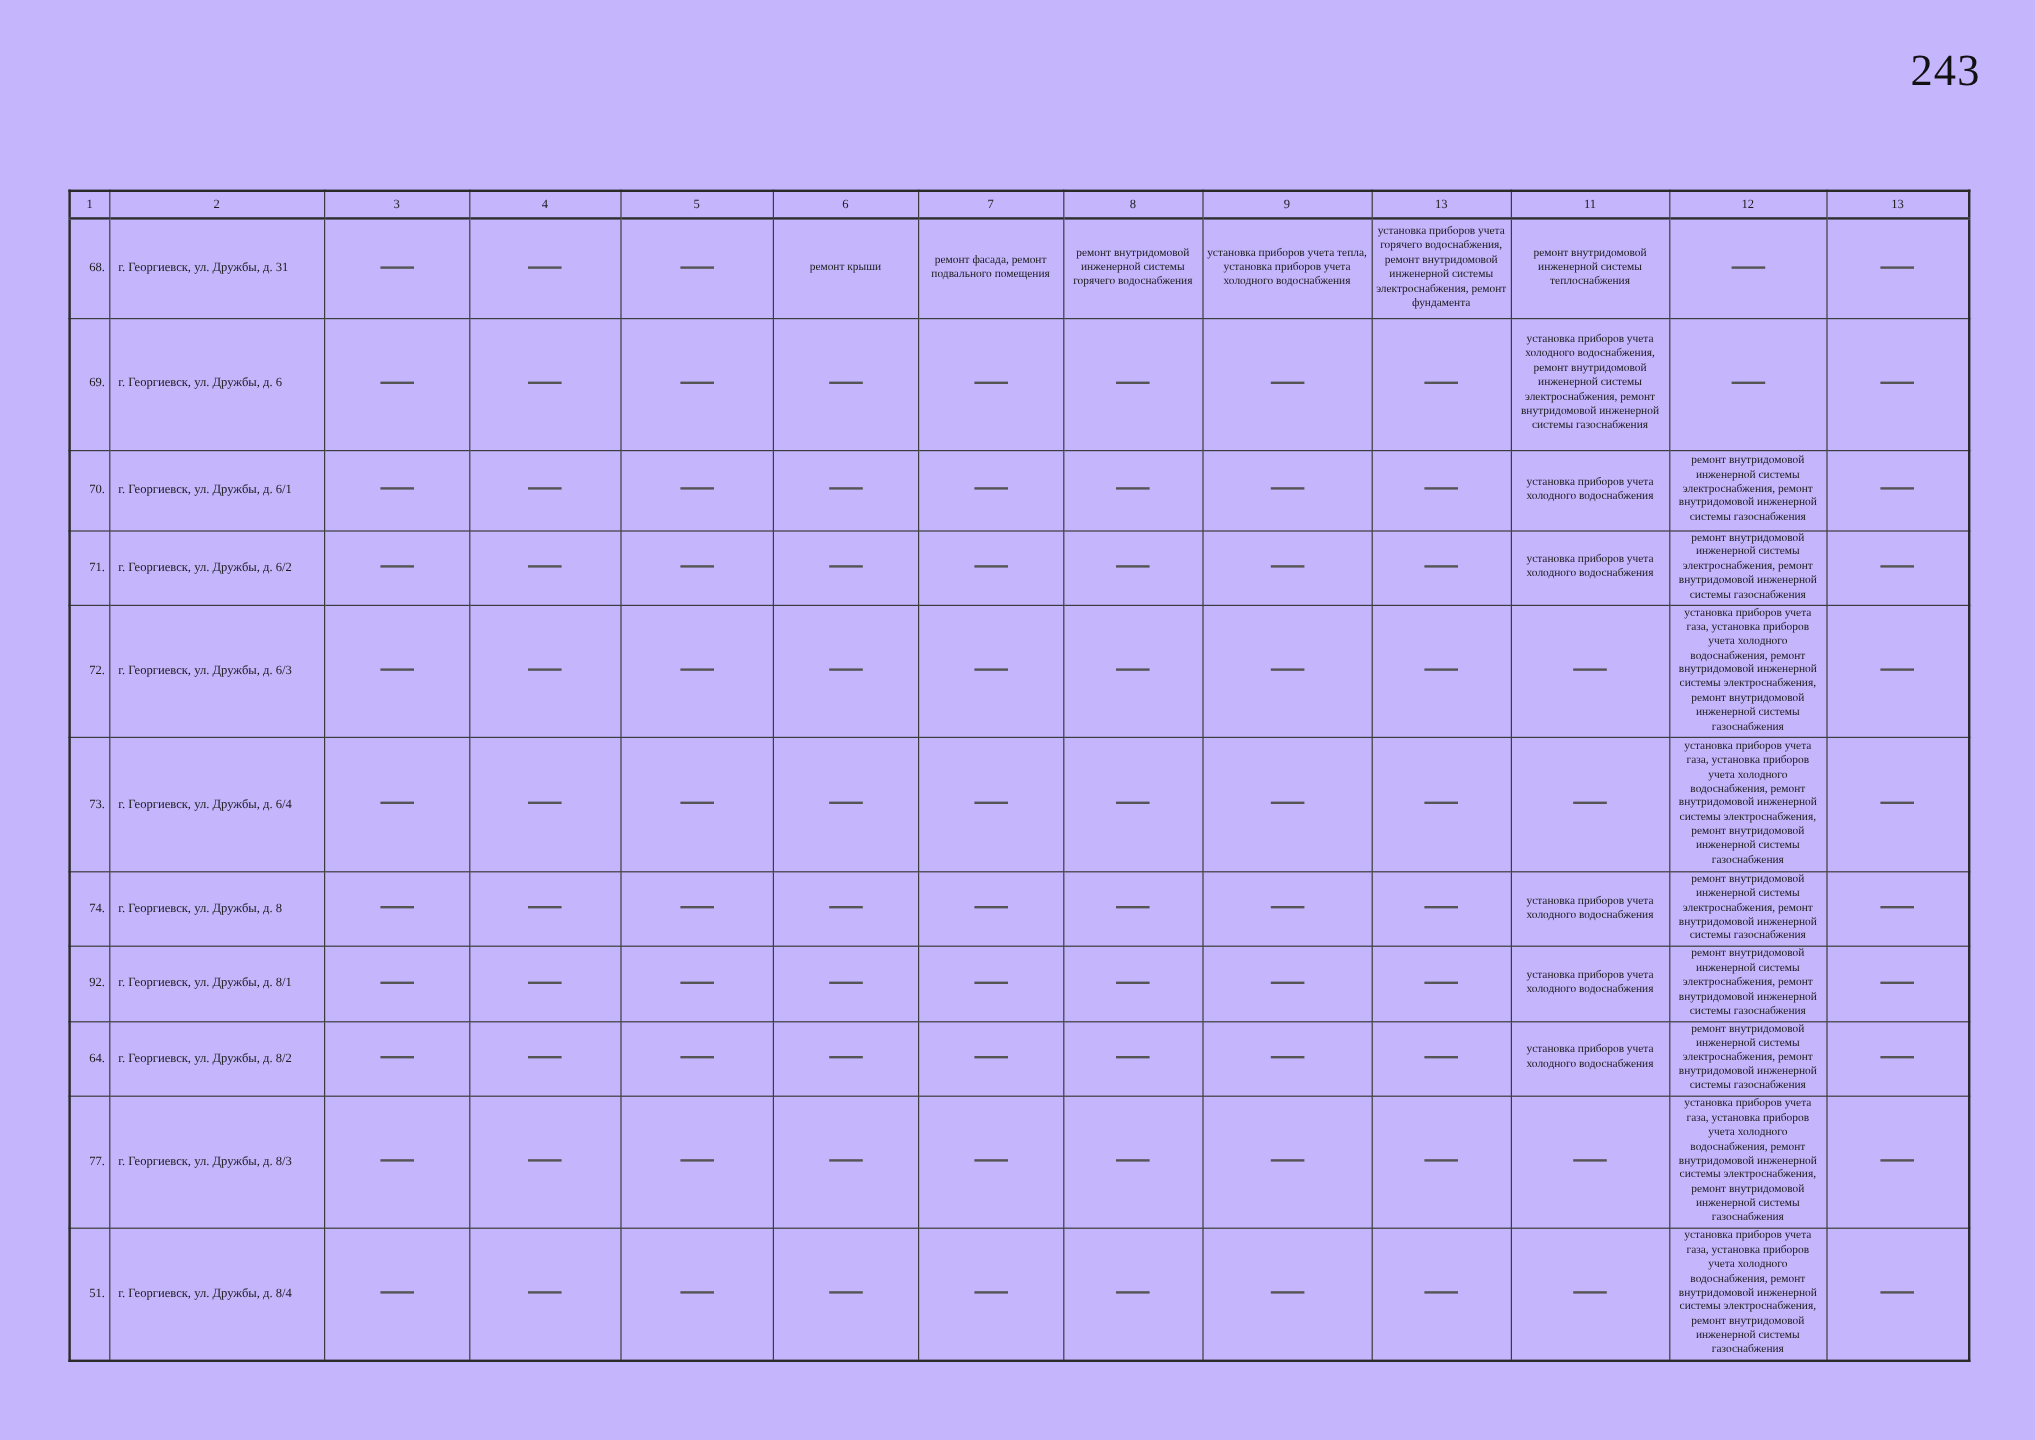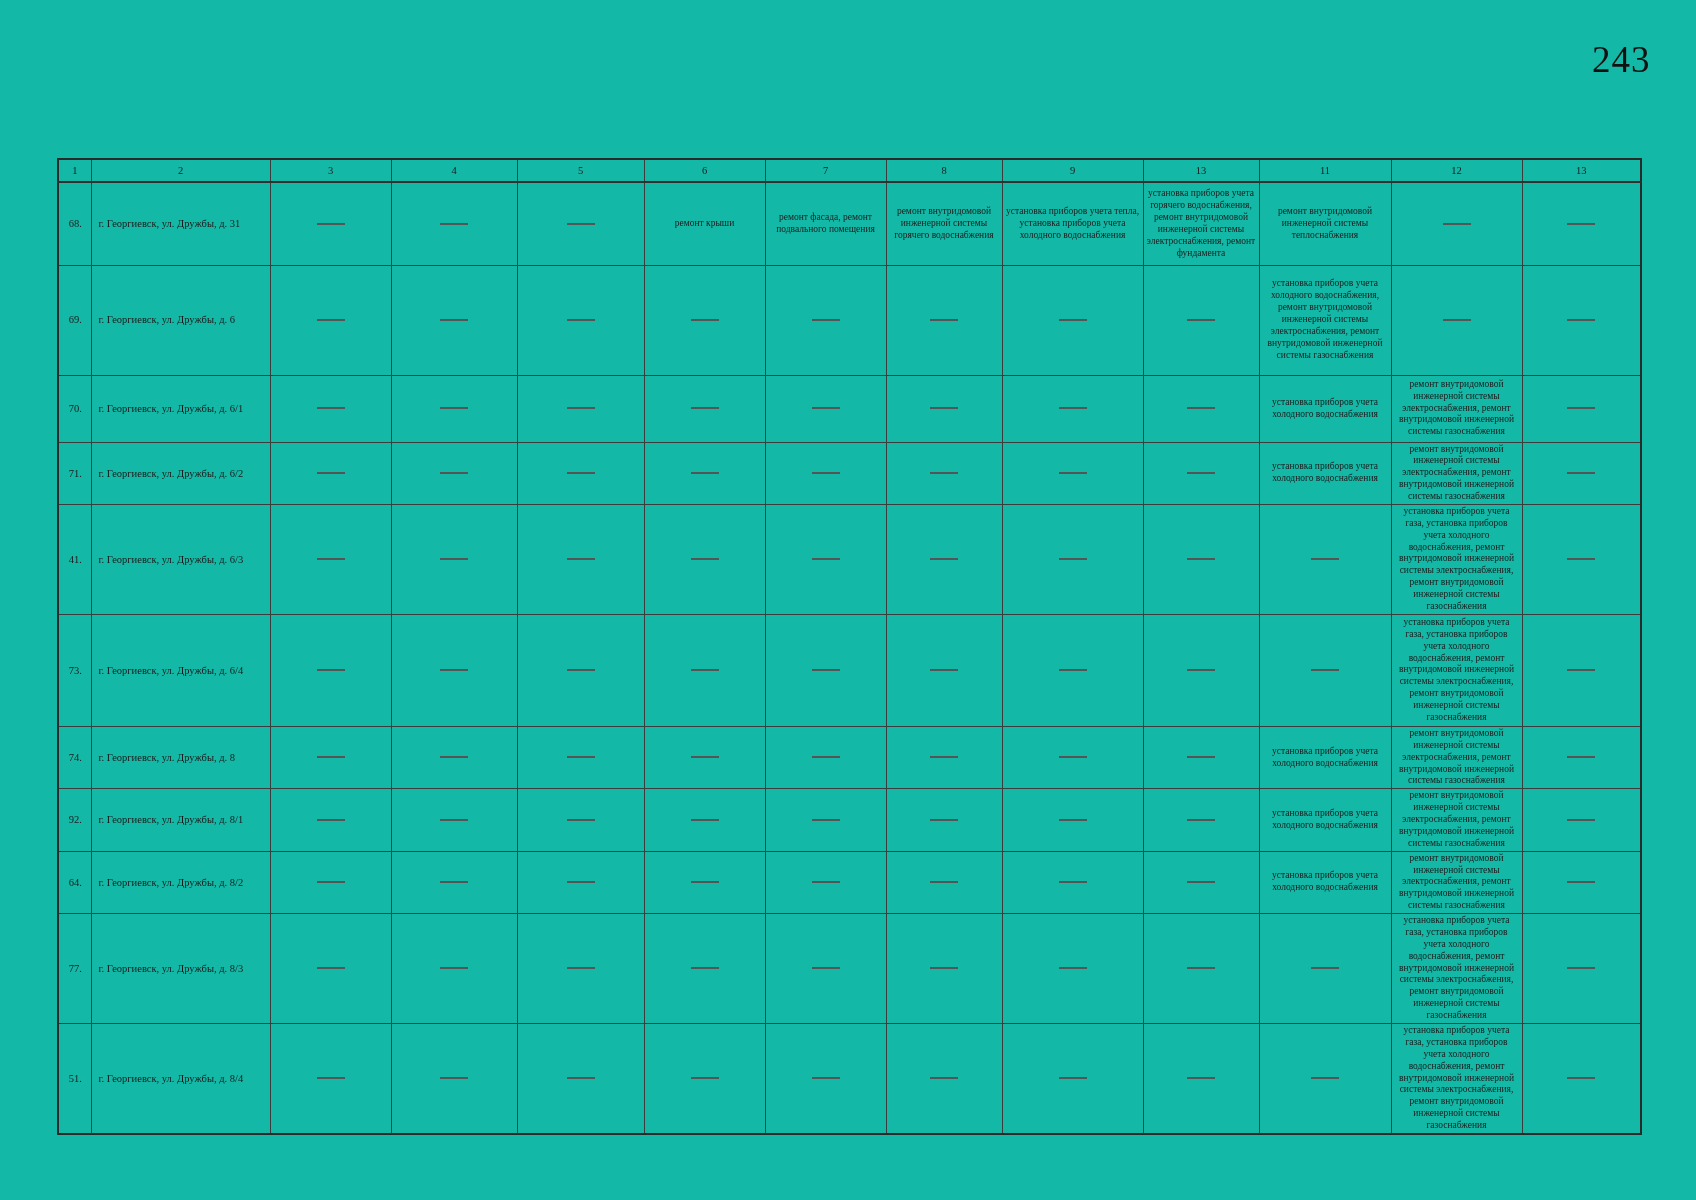--- a/index.html
+++ b/index.html
@@ -1,17 +1,17 @@
 <!DOCTYPE html>
 <html><head>
 <meta charset="utf-8">
 <style>
   html,body{margin:0;padding:0;background:#e8e8e8;}
   .page{
-    position:relative;width:1696px;height:1200px;background:#14b8a6;
+    position:relative;width:1696px;height:1200px;background:#c4b5fd;
     font-family:"Liberation Serif","DejaVu Serif",serif;color:#1c1c1c;overflow:hidden;
   }
   .page-number{
     position:absolute;top:38px;left:1592px;font-size:37px;letter-spacing:1px;color:#111;
   }
   table.doc{
     position:absolute;left:57px;top:158px;width:1583px;
     border-collapse:collapse;table-layout:fixed;
     border:2px solid #2a2a2a;
   }
@@ -19,21 +19,21 @@
     border:1px solid #3c3c3c;
     padding:1px 3px;
     text-align:center;vertical-align:middle;
     font-size:9.5px;line-height:1.25;
     overflow:hidden;word-wrap:break-word;
   }
   .doc th{
     height:21px;font-weight:normal;font-size:10.5px;
     border-bottom:2px solid #2f2f2f;padding:0 2px;
   }
-  .doc td.c-num{font-size:10.5px;text-align:center;padding-left:4px;}
+  .doc td.c-num{font-size:10.5px;text-align:right;padding-left:4px;}
   .doc td.c-addr{font-size:10.5px;text-align:left;padding-left:7px;}
   .dash{
     display:inline-block;width:28px;height:2px;background:#555;vertical-align:middle;
   }
 </style>
 </head>
 <body>
 
 <div class="page">
   <div class="page-number">243</div>
@@ -125,21 +125,21 @@
           <td><span class="dash"></span></td>
           <td><span class="dash"></span></td>
           <td><span class="dash"></span></td>
           <td><span class="dash"></span></td>
           <td><span class="dash"></span></td>
           <td>установка приборов учета холодного водоснабжения</td>
           <td>ремонт внутридомовой инженерной системы электроснабжения, ремонт внутридомовой инженерной системы газоснабжения</td>
           <td><span class="dash"></span></td>
         </tr>
         <tr style="height: 110px;">
-          <td class="c-num">41.</td>
+          <td class="c-num">72.</td>
           <td class="c-addr">г. Георгиевск, ул. Дружбы, д. 6/3</td>
           <td><span class="dash"></span></td>
           <td><span class="dash"></span></td>
           <td><span class="dash"></span></td>
           <td><span class="dash"></span></td>
           <td><span class="dash"></span></td>
           <td><span class="dash"></span></td>
           <td><span class="dash"></span></td>
           <td><span class="dash"></span></td>
           <td><span class="dash"></span></td>

